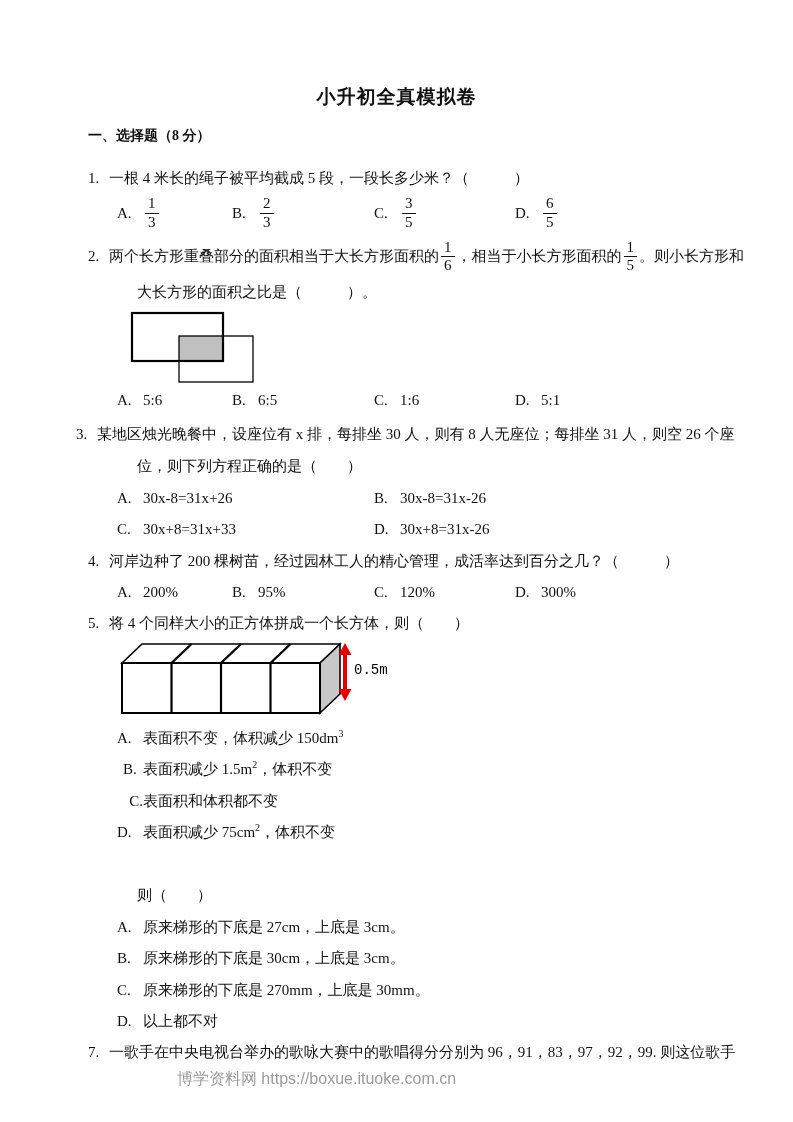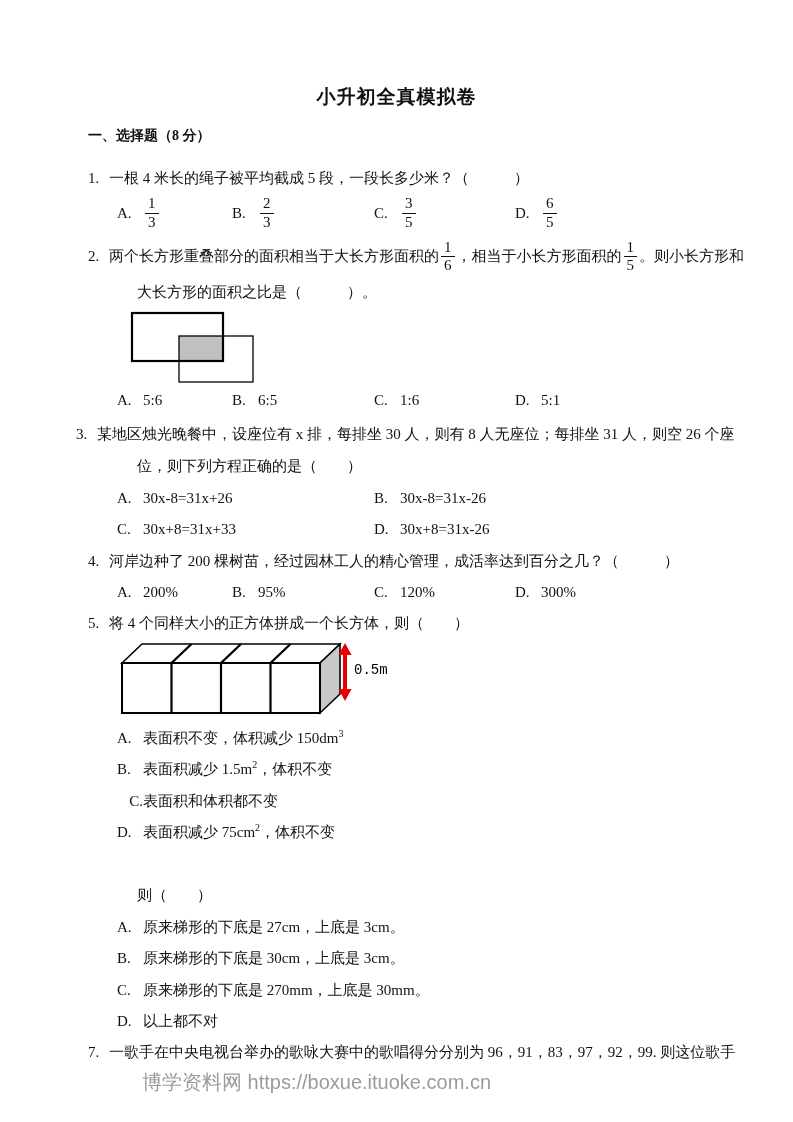--- a/index.html
+++ b/index.html
@@ -38,21 +38,21 @@
   }
   .frac .num{padding:0 3px;border-bottom:1.4px solid #111;}
   .frac .den{padding:0 3px;}
   .fracline{display:flex;align-items:center;white-space:pre;}
   .stacked-opt{white-space:pre;line-height:20px;}
   sup{font-size:10px;line-height:0;}
   .figlabel{font-family:"Liberation Mono","DejaVu Sans Mono",monospace;}
   .footer{
     left:0;top:1069px;width:633px;text-align:center;
     font-family:"Liberation Sans","DejaVu Sans",sans-serif;
-    font-size:20px;color:#9b9b9b;
+    font-size:16px;color:#9b9b9b;
   }
 </style>
 </head>
 <body>
 
 <div class="page">
 
   <div class="abs title">小升初全真模拟卷</div>
 
   <div class="abs section">一、选择题（8 分）</div>
@@ -121,21 +121,21 @@
     <line x1="103" y1="21" x2="123" y2="2" stroke="#000" stroke-width="2.4"></line>
     <line x1="152.5" y1="21" x2="172.5" y2="2" stroke="#000" stroke-width="2.4"></line>
 
     <line x1="227" y1="9" x2="227" y2="51" stroke-width="4" stroke="#e60000"></line>
     <polygon points="220.5,13 233.5,13 227,1" fill="#e60000"></polygon>
     <polygon points="220.5,47 233.5,47 227,59" fill="#e60000"></polygon>
     <text x="236" y="32" font-size="14" fill="#000" class="figlabel">0.5m</text>
   </svg>
 
   <div class="abs stacked-opt" style="left:117px;top:728px;"><span class="olabel">A.</span><span>表面积不变，体积减少 150dm</span><sup>3</sup><span></span></div>
-  <div class="abs stacked-opt" style="left:117px;top:759px;"><span class="olabel">B.</span><span>表面积减少 1.5m</span><sup>2</sup><span>，体积不变</span></div>
+  <div class="abs stacked-opt" style="left:117px;top:759px;text-align:center;"><span class="olabel">B.</span><span>表面积减少 1.5m</span><sup>2</sup><span>，体积不变</span></div>
   <div class="abs stacked-opt" style="left:117px;top:791px;text-align:right;"><span class="olabel">C.</span><span>表面积和体积都不变</span><sup></sup><span></span></div>
   <div class="abs stacked-opt" style="left:117px;top:822px;"><span class="olabel">D.</span><span>表面积减少 75cm</span><sup>2</sup><span>，体积不变</span></div>
 
   <div class="abs cont" style="left:109px;top:885px;">则（　　）</div>
   <div class="abs stacked-opt" style="left:117px;top:917px;"><span class="olabel">A.</span><span>原来梯形的下底是 27cm，上底是 3cm。</span></div>
   <div class="abs stacked-opt" style="left:117px;top:948px;"><span class="olabel">B.</span><span>原来梯形的下底是 30cm，上底是 3cm。</span></div>
   <div class="abs stacked-opt" style="left:117px;top:980px;"><span class="olabel">C.</span><span>原来梯形的下底是 270mm，上底是 30mm。</span></div>
   <div class="abs stacked-opt" style="left:117px;top:1011px;"><span class="olabel">D.</span><span>以上都不对</span></div>
 
   <div class="abs qline" style="left:88px;top:1042px;"><span class="qnum">7.</span><span>一歌手在中央电视台举办的歌咏大赛中的歌唱得分分别为 96，91，83，97，92，99. 则这位歌手</span></div>

